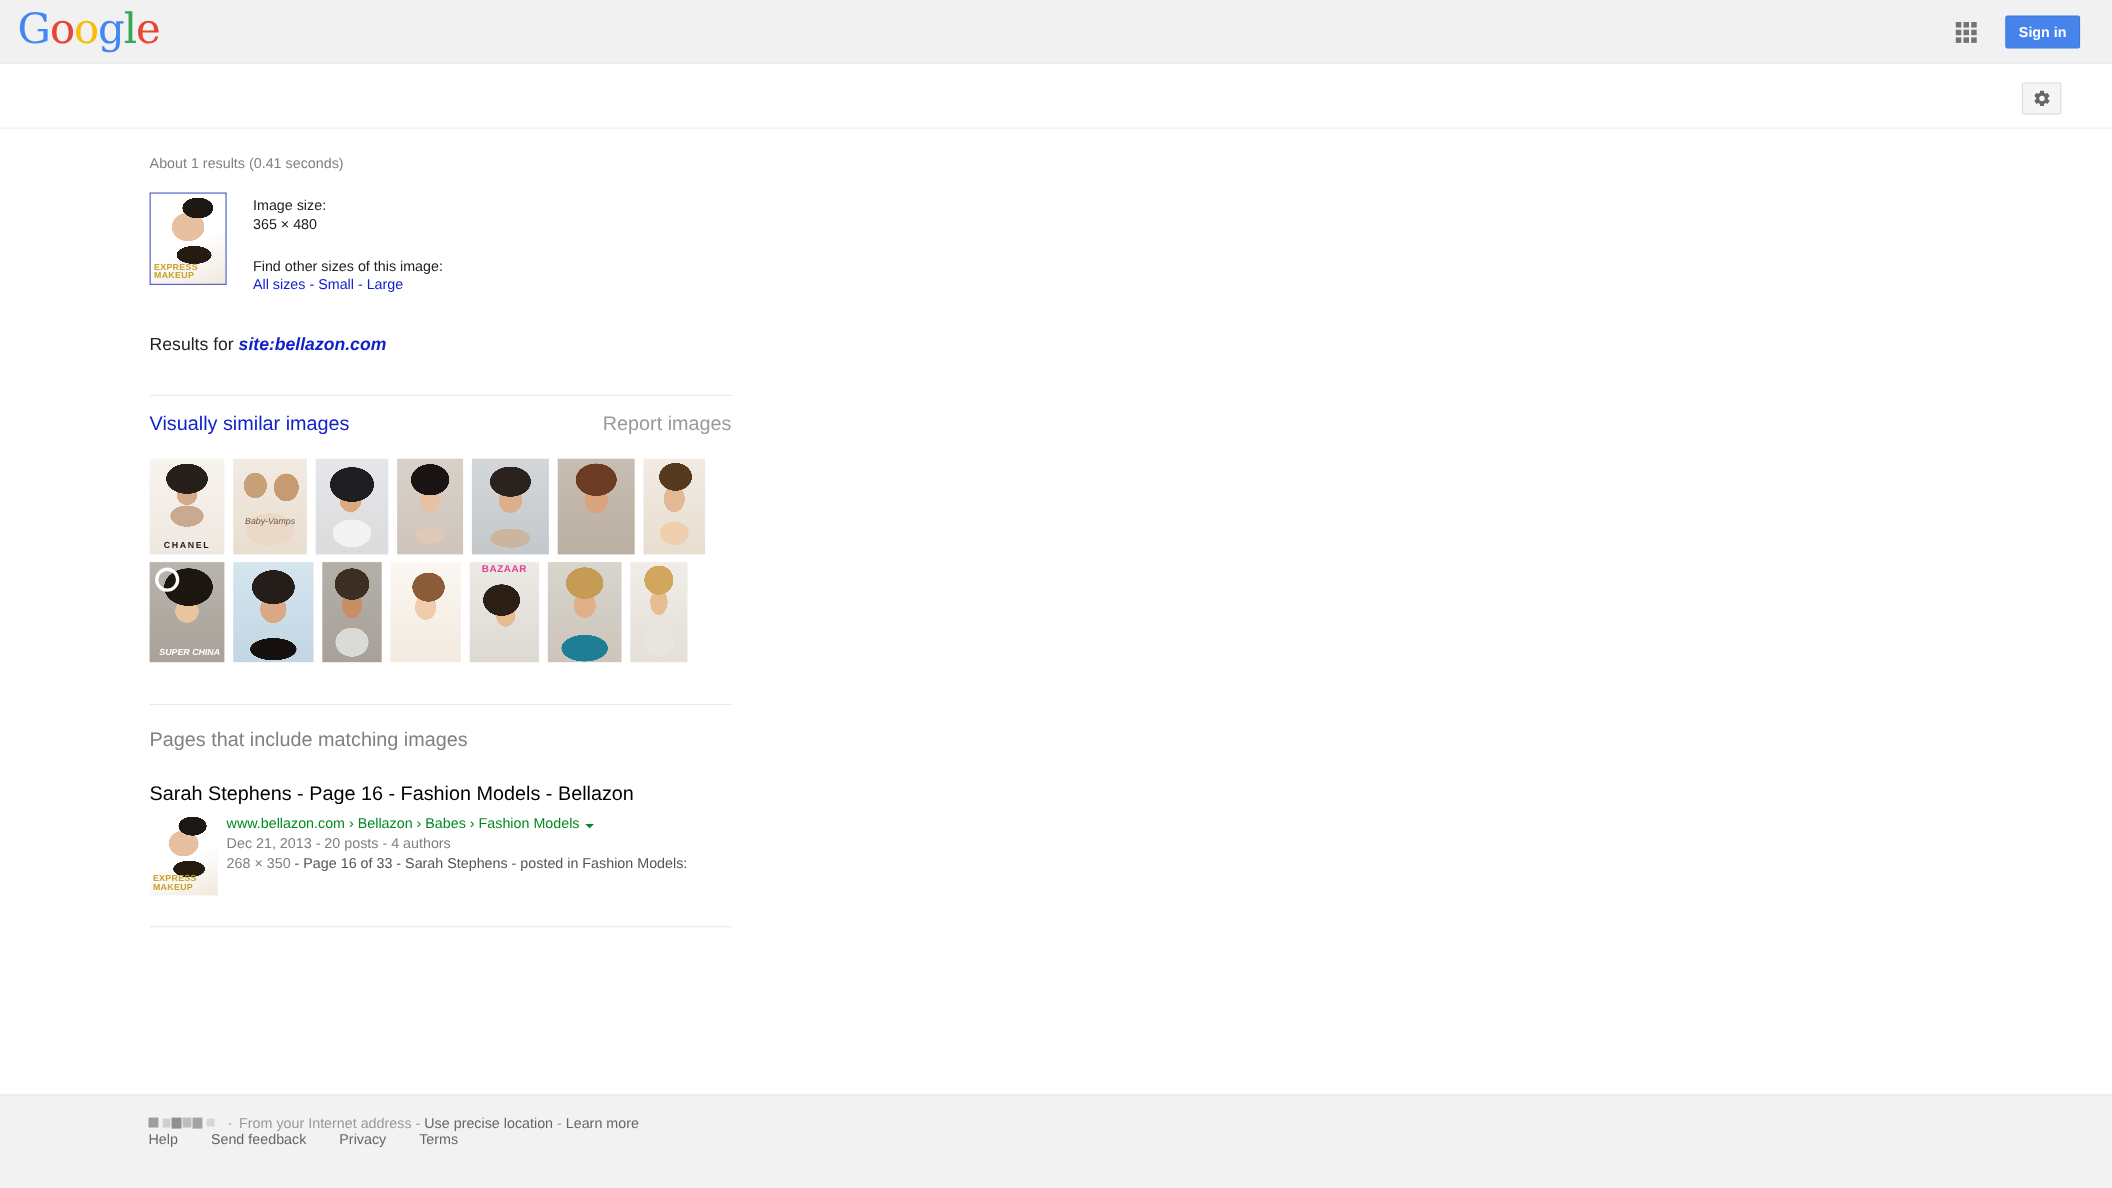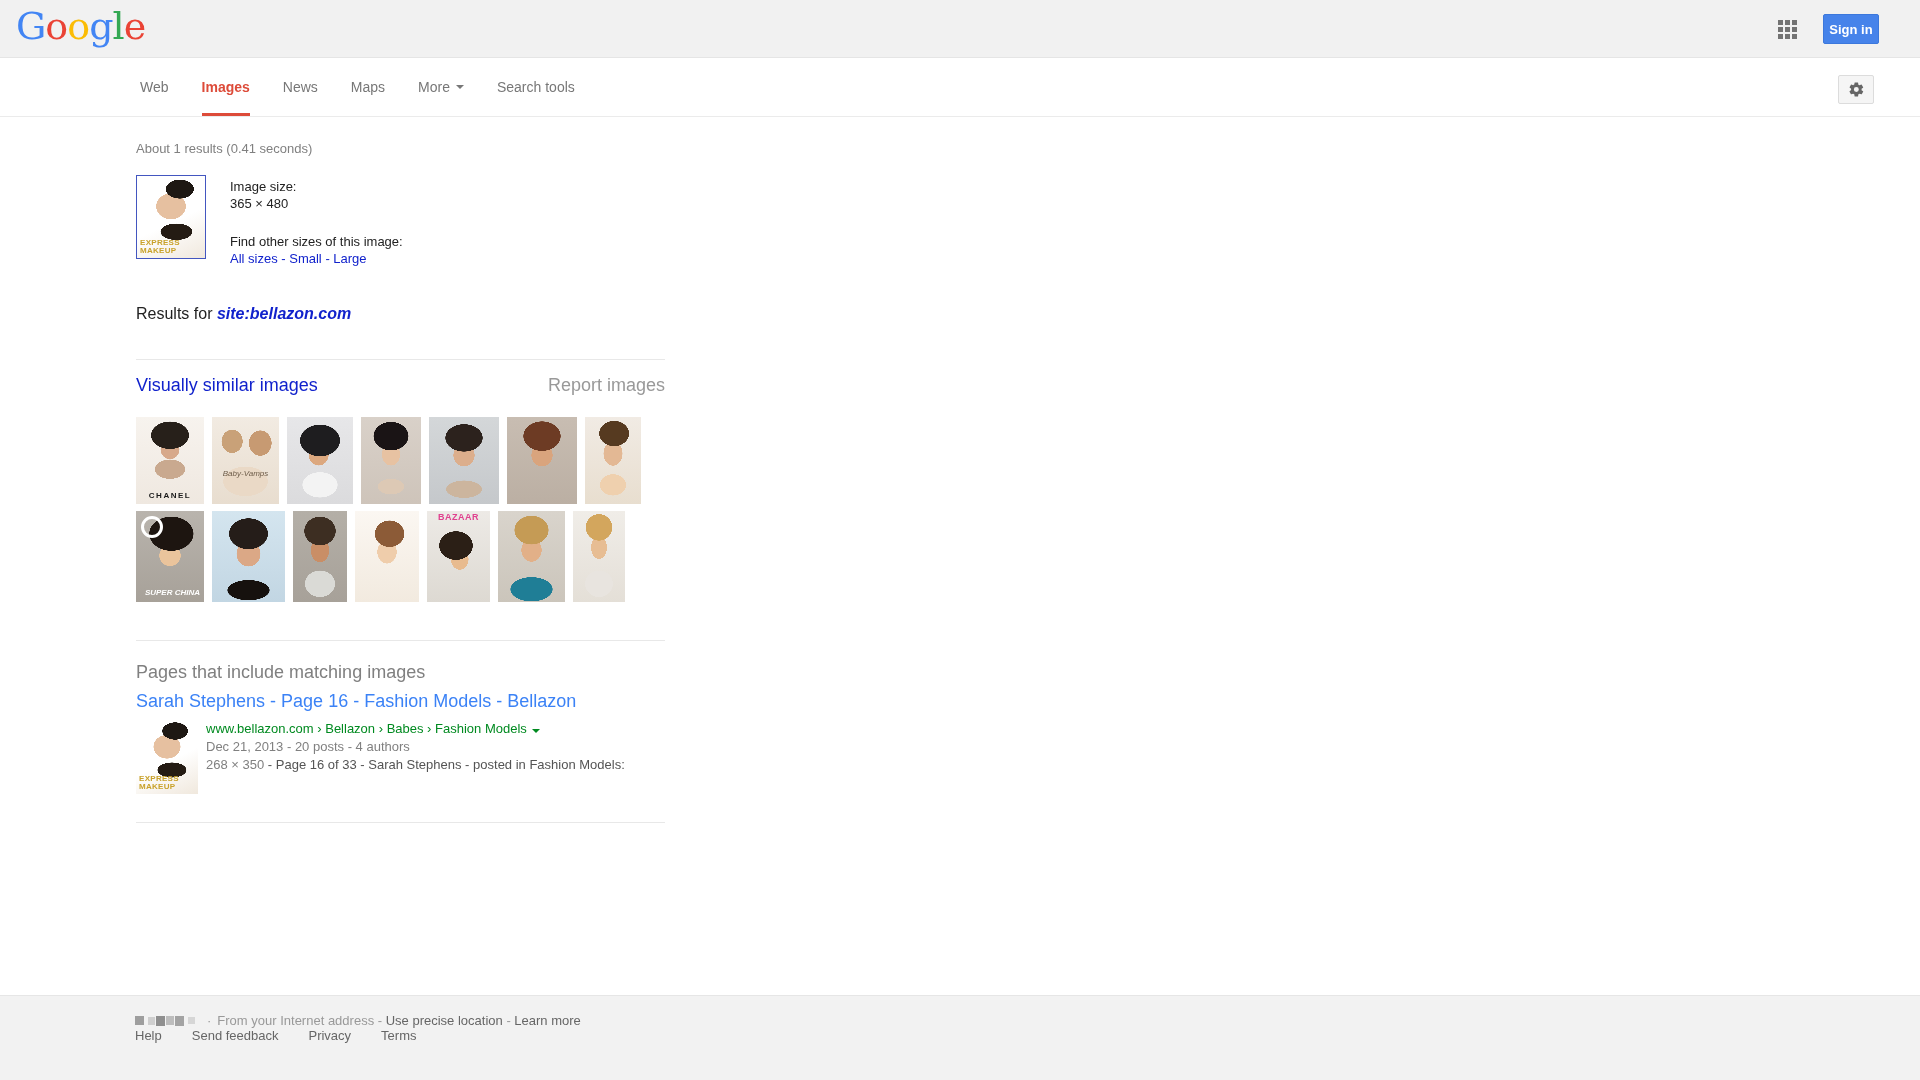--- a/index.html
+++ b/index.html
@@ -20,21 +20,21 @@
   .chip-label { font-size:13px; color:#333; padding:0 6px 0 5px; }
   .chip-close { font-size:15px; color:#9aa6c0; padding:0 6px 0 0; cursor:pointer; line-height:1; }
   .q-input { flex:1; border:none; outline:none; background:transparent; font-size:16px; color:#222;
     padding:0 34px 0 9px; font-family:inherit; }
   .cam { position:absolute; right:9px; top:7px; cursor:pointer; }
   .sbtn { width:62px; height:33px; background:#4683ea; border:1px solid #3c78dc; border-radius:2px;
     display:flex; align-items:center; justify-content:center; cursor:pointer; }
   .apps { position:absolute; left:1778px; top:20px; display:grid;
     grid-template-columns:repeat(3,5px); grid-template-rows:repeat(3,5px); gap:2px; cursor:pointer; }
   .apps span { background:#737373; }
-  .signin { position:absolute; left:1823px; top:14px; width:56px; height:30px; background:#4683ea;
+  .signin { position:absolute; left:1823px; top:14px; width:68px; height:30px; background:#4683ea;
     border:1px solid #3c78dc; border-radius:2px; color:#fff; font-size:13px; font-weight:bold;
     display:flex; align-items:center; justify-content:center; cursor:pointer; }
 
   
   .nav { position:relative; height:59px; background:#fff; border-bottom:1px solid #ebebeb;
     display:flex; align-items:stretch; padding-left:140px; }
   .tab { display:flex; align-items:center; margin-right:33px; font-size:14px; color:#777;
     cursor:pointer; border-bottom:3px solid transparent; padding-top:3px; }
   .tab.active { color:#dd4b39; font-weight:bold; border-bottom-color:#dd4b39; }
   .tab .caret { display:none; width:0; height:0; border-left:4px solid transparent;
@@ -74,21 +74,21 @@
   .thumbrow { display:flex; gap:8px; margin-top:0; }
   .r1 { margin-top:21px; height:87px; }
   .r2 { margin-top:7px; height:91px; }
   .thumb { height:100%; position:relative; cursor:pointer; flex:none; }
   .thumb .lab { position:absolute; left:0; right:0; bottom:4px; text-align:center;
     font-weight:bold; line-height:1; }
   .thumb.ring::after { content:""; position:absolute; top:5px; left:5px; width:16px; height:16px;
     border:3px solid #fff; border-radius:50%; }
 
   .pageshead { margin-top:21px; font-size:18px; color:#808080; }
-  .rtitle { display:block; margin-top:8px; font-size:18px; color:#3b82f6; text-decoration:none;
+  .rtitle { display:block; margin-top:28px; font-size:18px; color:#000000; text-decoration:none;
     cursor:pointer; }
   .resultrow { display:flex; margin-top:7px; }
   .r-thumb { width:62px; height:75px; flex:none; cursor:pointer; }
   .rbody { margin-left:8px; font-size:13px; line-height:18px; padding-top:1px; }
   .urlline { color:#008a20; }
   .url-caret { display:inline-block; width:0; height:0; border-left:4px solid transparent;
     border-right:4px solid transparent; border-top:4px solid #008a20; margin-left:5px;
     cursor:pointer; }
   .meta { color:#808080; }
   .snip .dim { color:#808080; }
@@ -130,52 +130,20 @@
       <span></span>
       <span></span>
       <span></span>
       <span></span>
       <span></span>
   </div>
   <div class="signin">Sign in</div>
 </div>
 
 <div class="nav">
-  <div style="display:flex">
-
-      <div class="tab">
-        <span class="tab-label">Web</span>
-
-      </div>
-
-      <div class="tab active">
-        <span class="tab-label">Images</span>
-
-      </div>
-
-      <div class="tab">
-        <span class="tab-label">News</span>
-
-      </div>
-
-      <div class="tab">
-        <span class="tab-label">Maps</span>
-
-      </div>
-
-      <div class="tab dropdown">
-        <span class="tab-label">More</span>
-        <span class="caret"></span>
-      </div>
-
-      <div class="tab">
-        <span class="tab-label">Search tools</span>
-
-      </div>
-    </div>
   <div class="gearbtn">
     <svg width="17" height="17" viewBox="0 0 24 24">
       <path fill="#666666" d="M19.14 12.94a7 7 0 0 0 .05-.94 7 7 0 0 0-.05-.94l2.11-1.65a.5.5 0 0 0 .12-.64l-2-3.46a.5.5 0 0 0-.61-.22l-2.49 1a7.3 7.3 0 0 0-1.63-.94l-.38-2.65A.49.49 0 0 0 13.77 2h-4a.49.49 0 0 0-.49.42l-.38 2.65a7.3 7.3 0 0 0-1.63.94l-2.49-1a.5.5 0 0 0-.61.22l-2 3.46a.5.5 0 0 0 .12.64l2.11 1.65a7 7 0 0 0-.05.94 7 7 0 0 0 .05.94l-2.11 1.65a.5.5 0 0 0-.12.64l2 3.46a.5.5 0 0 0 .61.22l2.49-1a7.3 7.3 0 0 0 1.63.94l.38 2.65a.49.49 0 0 0 .49.42h4a.49.49 0 0 0 .49-.42l.38-2.65a7.3 7.3 0 0 0 1.63-.94l2.49 1a.5.5 0 0 0 .61-.22l2-3.46a.5.5 0 0 0-.12-.64zM11.77 15.5a3.5 3.5 0 1 1 3.5-3.5 3.5 3.5 0 0 1-3.5 3.5z"></path>
     </svg>
   </div>
 </div>
 
 <div class="content">
   <div class="col">
     <div class="stats">About 1 results (0.41 seconds)</div>

